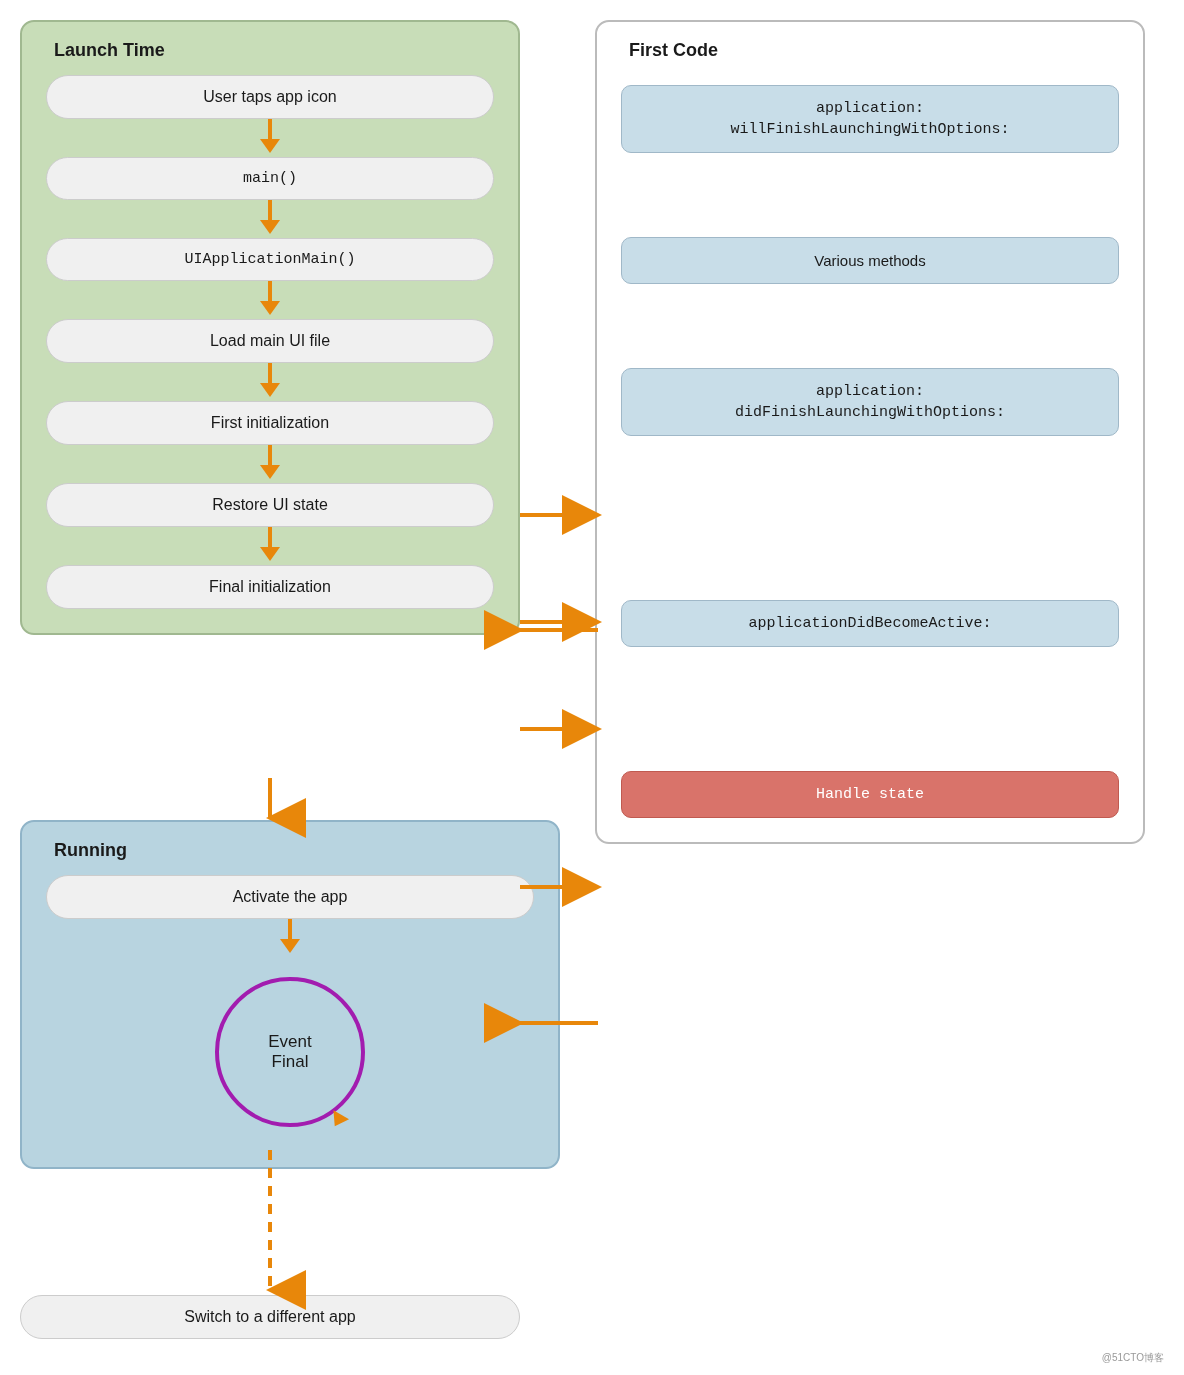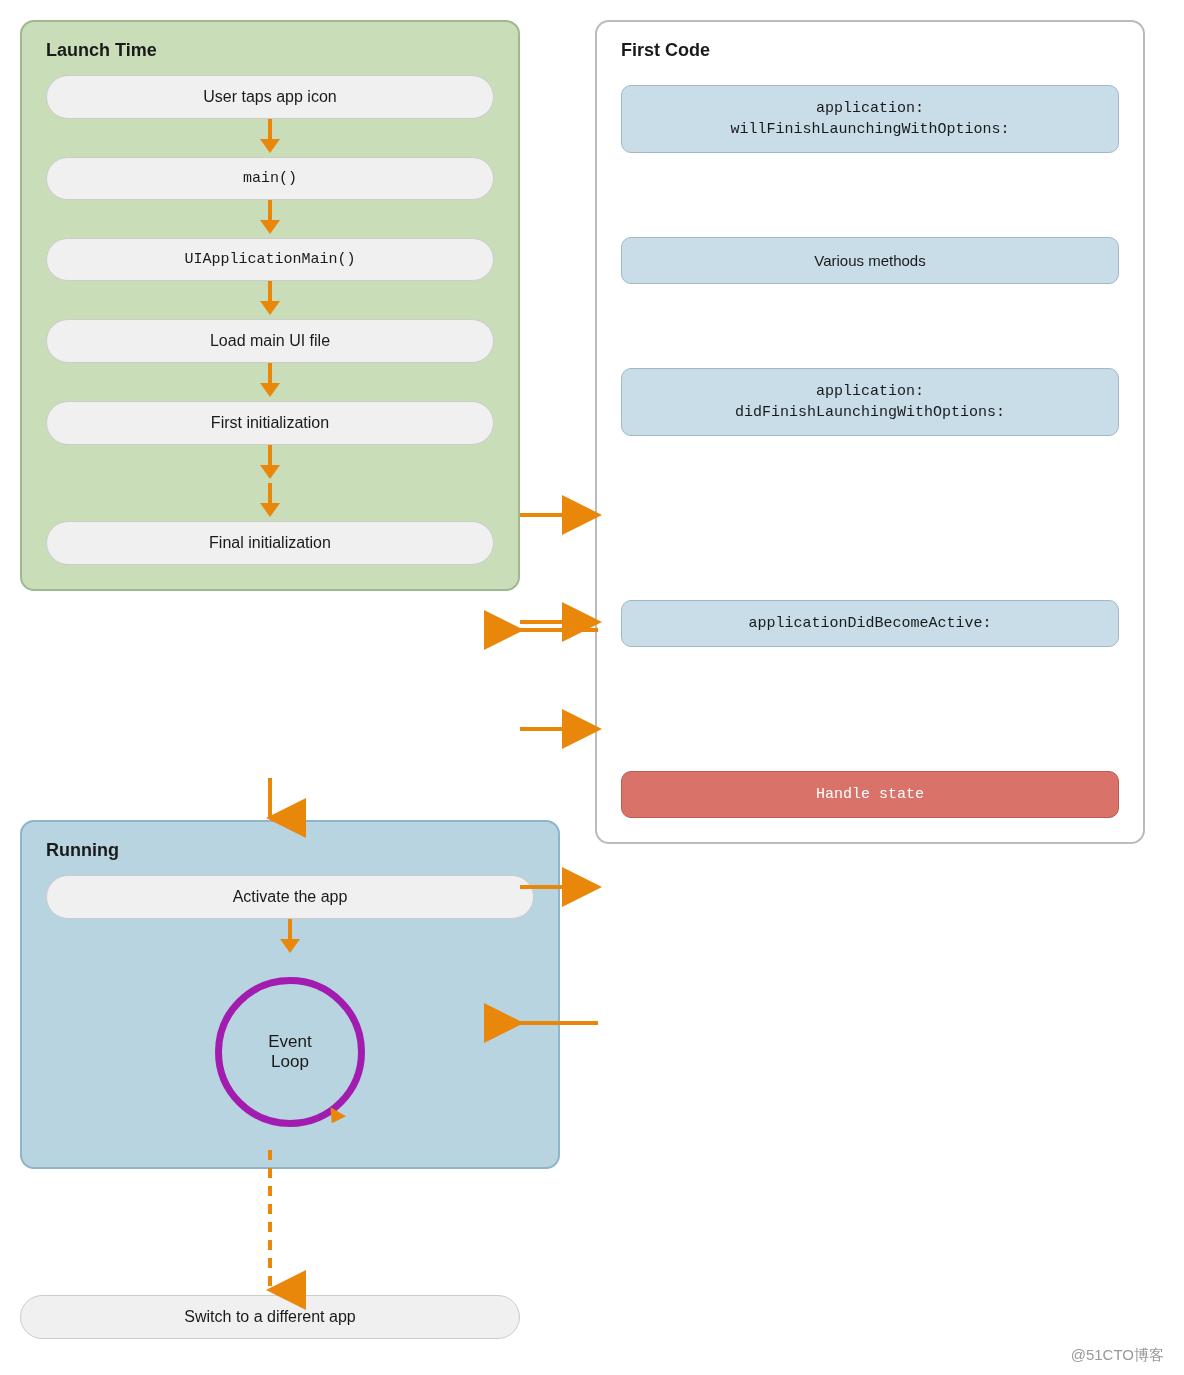--- a/index.html
+++ b/index.html
@@ -28,20 +28,21 @@
       border: 2px solid #a0b890;
       border-radius: 14px;
       padding: 18px 24px 24px 24px;
     }
 
     .section-title {
       font-weight: bold;
       font-size: 18px;
       color: #1a1a1a;
       margin-bottom: 14px;
+      margin-left: 8px;
     }
 
     
     .flow-box {
       background: #f0f0f0;
       border: 1px solid #ccc;
       border-radius: 22px;
       text-align: center;
       padding: 12px 20px;
       font-size: 16px;
@@ -139,21 +140,21 @@
       display: flex;
       justify-content: center;
       align-items: center;
       margin-top: 10px;
       height: 170px;
     }
 
     .event-loop-circle {
       width: 150px;
       height: 150px;
-      border: 7px solid #a21caf;
+      border: 4px solid #a21caf;
       border-radius: 50%;
       display: flex;
       flex-direction: column;
       align-items: center;
       justify-content: center;
       font-size: 17px;
       color: #1a1a1a;
       position: relative;
       background: transparent;
     }
@@ -169,21 +170,21 @@
       border-left: 9px solid transparent;
       border-right: 9px solid transparent;
       border-top: 13px solid #e8870a;
       transform: rotate(30deg);
     }
 
     .watermark {
       position: absolute;
       bottom: 10px;
       right: 20px;
-      font-size: 15px;
+      font-size: 10px;
       color: #999;
     }
 
     
     .arrows-svg {
       position: absolute;
       top: 0;
       left: 0;
       width: 1184px;
       height: 1375px;
@@ -201,33 +202,34 @@
     <div class="flow-box">User taps app icon</div>
     <div class="arrow-down"></div>
     <div class="flow-box mono">main()</div>
     <div class="arrow-down"></div>
     <div class="flow-box mono">UIApplicationMain()</div>
     <div class="arrow-down"></div>
     <div class="flow-box">Load main UI file</div>
     <div class="arrow-down"></div>
     <div class="flow-box">First initialization</div>
     <div class="arrow-down"></div>
+    <div class="flow-box">Restore UI state</div>
     <div class="arrow-down"></div>
     <div class="flow-box">Final initialization</div>
   </div>
 
   <div class="running-box">
     <div class="section-title">Running</div>
 
     <div class="flow-box">Activate the app</div>
     <div class="arrow-down"></div>
     <div class="event-loop-container">
       <div class="event-loop-circle">
         <span>Event</span>
-        <span>Loop</span>
+        <span>Final</span>
       </div>
     </div>
   </div>
 
   <div style="position:absolute; top:1295px; left:20px; width:500px;">
     <div class="flow-box">Switch to a different app</div>
   </div>
 
   <div class="your-code-box">
     <div class="section-title">First Code</div>

